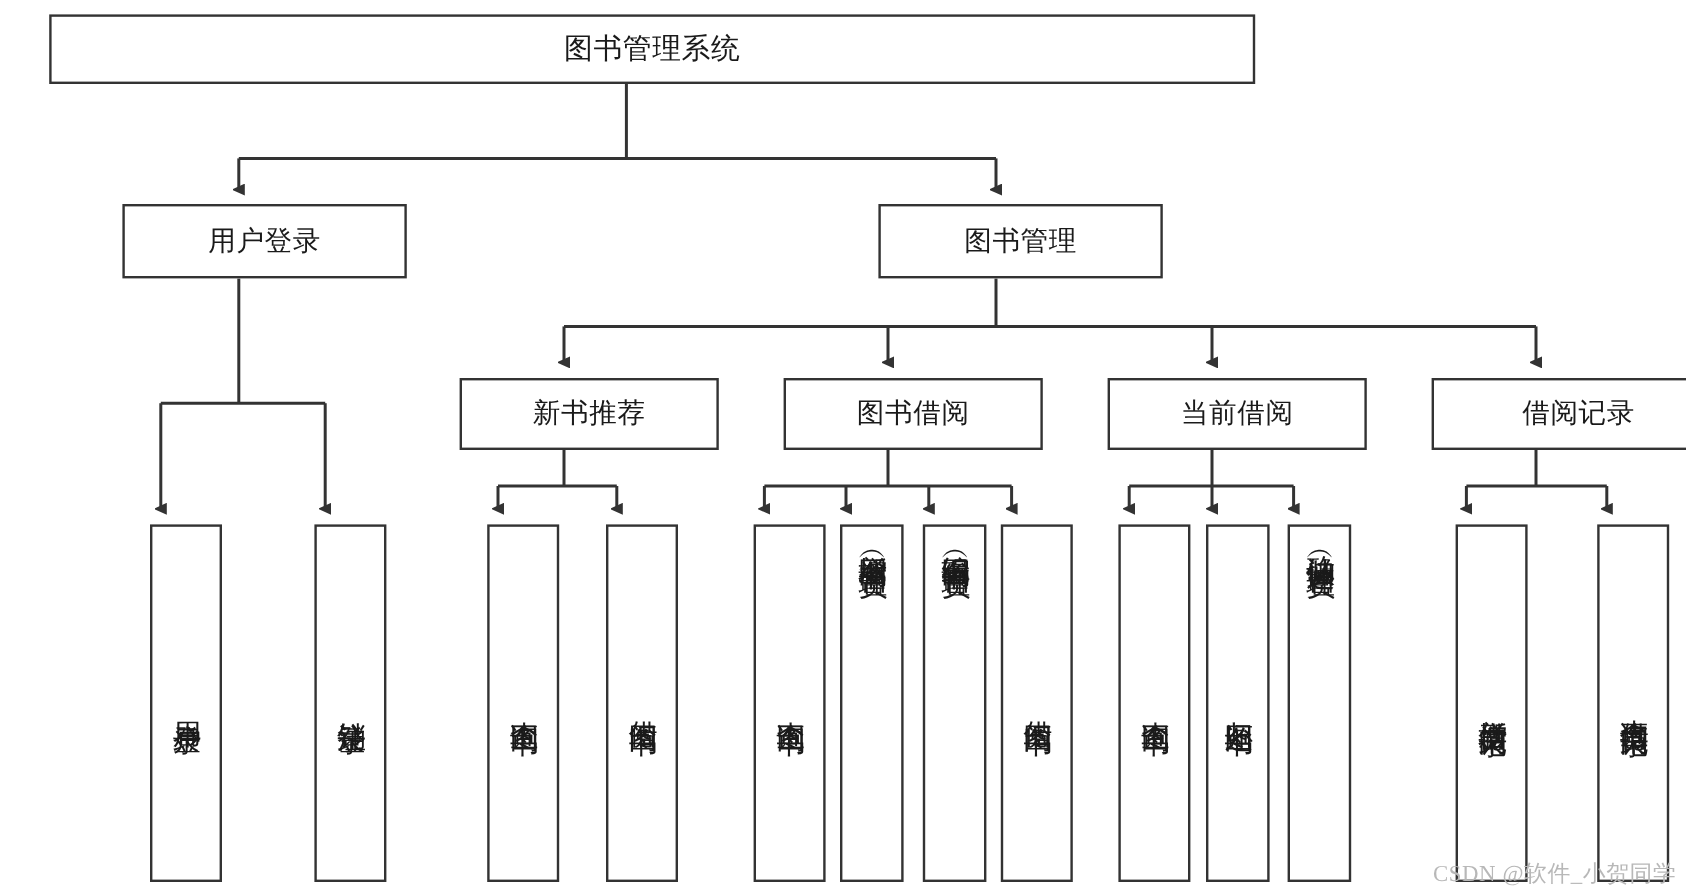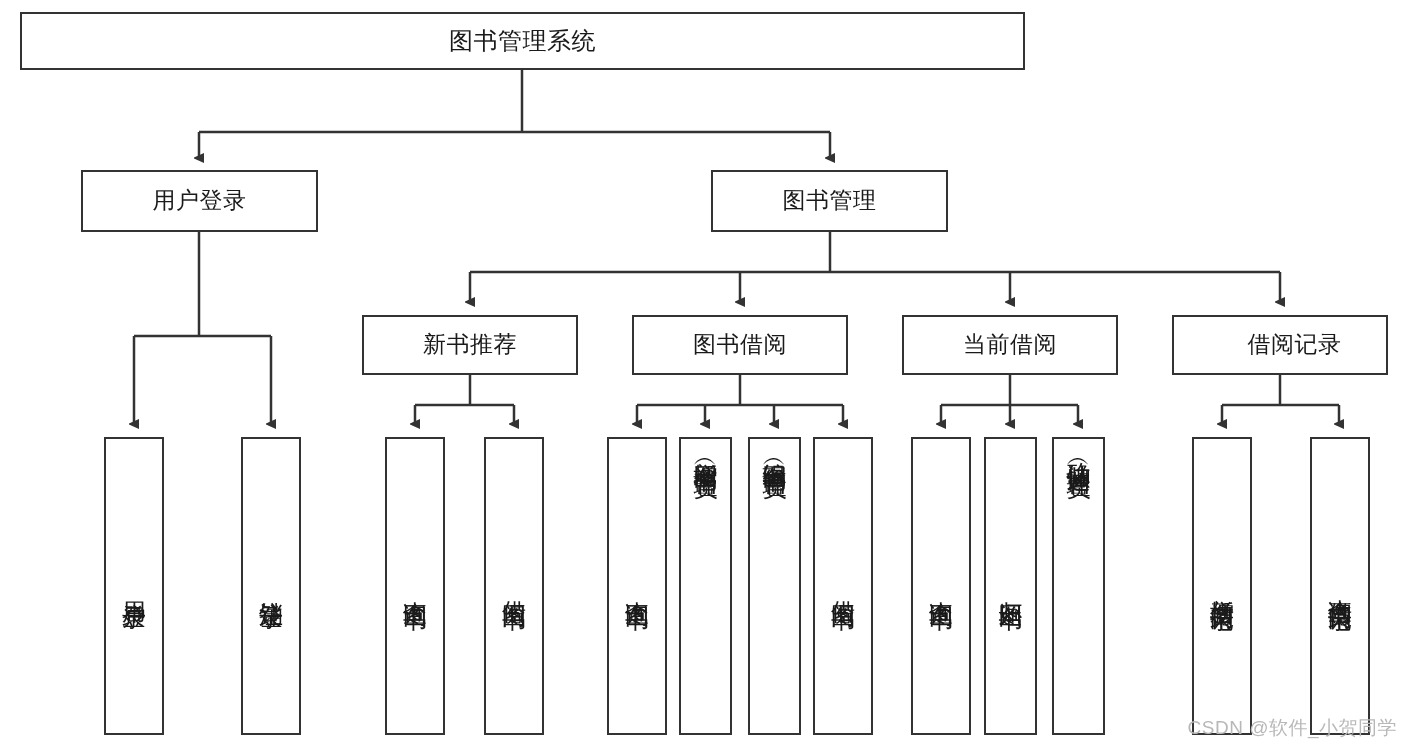--- a/index.html
+++ b/index.html
@@ -27,20 +27,21 @@
   }
   .node {
     position: absolute;
     box-sizing: border-box;
     border: 2.5px solid #333333;
     background: #ffffff;
     display: flex;
     align-items: center;
     justify-content: center;
     color: #1a1a1a;
+    margin-left: 21px;
   }
   .node .label {
     display: block;
     line-height: 1.18;
     letter-spacing: 0.5px;
   }
   .node.horiz .label {
     writing-mode: horizontal-tb;
     font-size: 23px;
     white-space: nowrap;
@@ -69,20 +70,21 @@
     padding-top: 0;
   }
   #watermark {
     position: absolute;
     right: 8px;
     bottom: 6px;
     font-size: 19px;
     color: #b8b8b8;
     white-space: nowrap;
     letter-spacing: 0.5px;
+    font-family: Liberation Serif, serif;
   }
 </style>
 </head>
 <body>
 
 <div id="canvas">
 
   <svg id="edges" viewBox="0 0 1405 747" xmlns="http://www.w3.org/2000/svg">
     <defs>
       <marker id="arrow" markerWidth="10" markerHeight="10" refX="5" refY="5" orient="auto" markerUnits="userSpaceOnUse">

